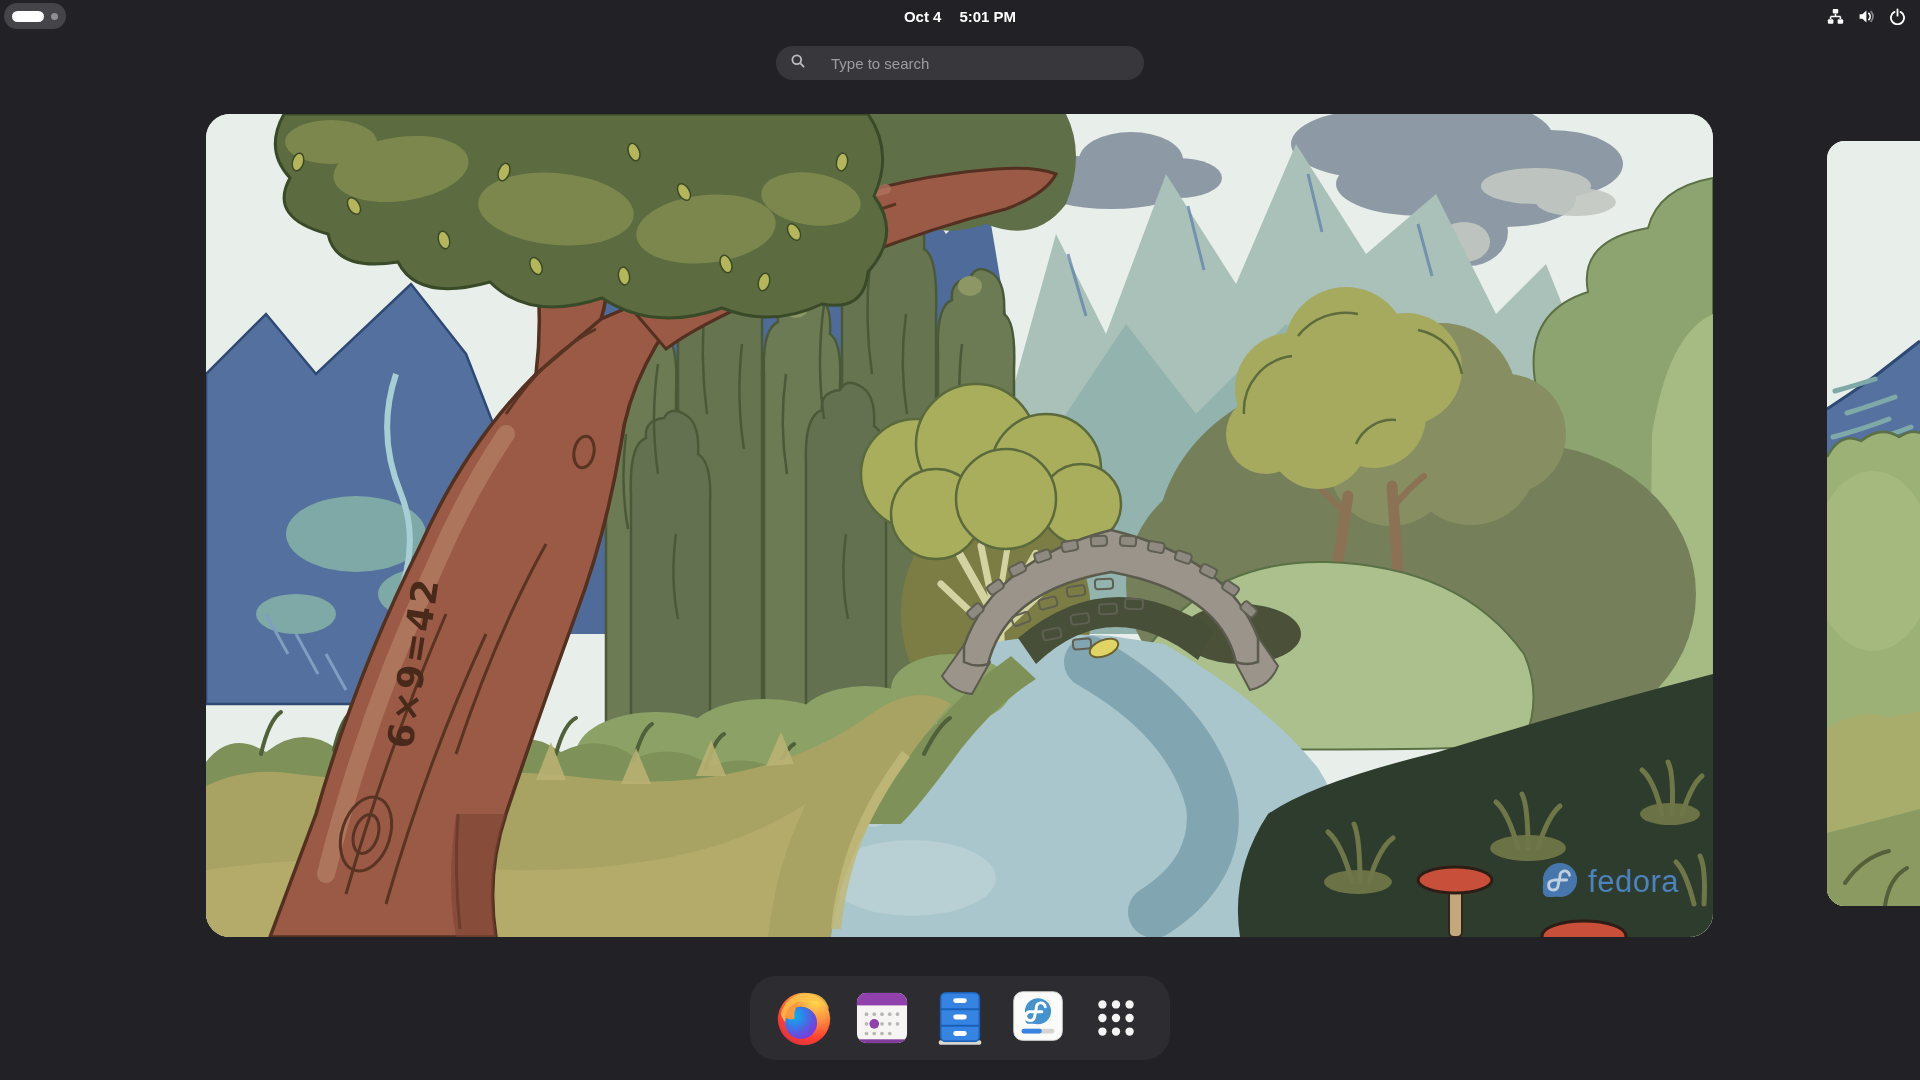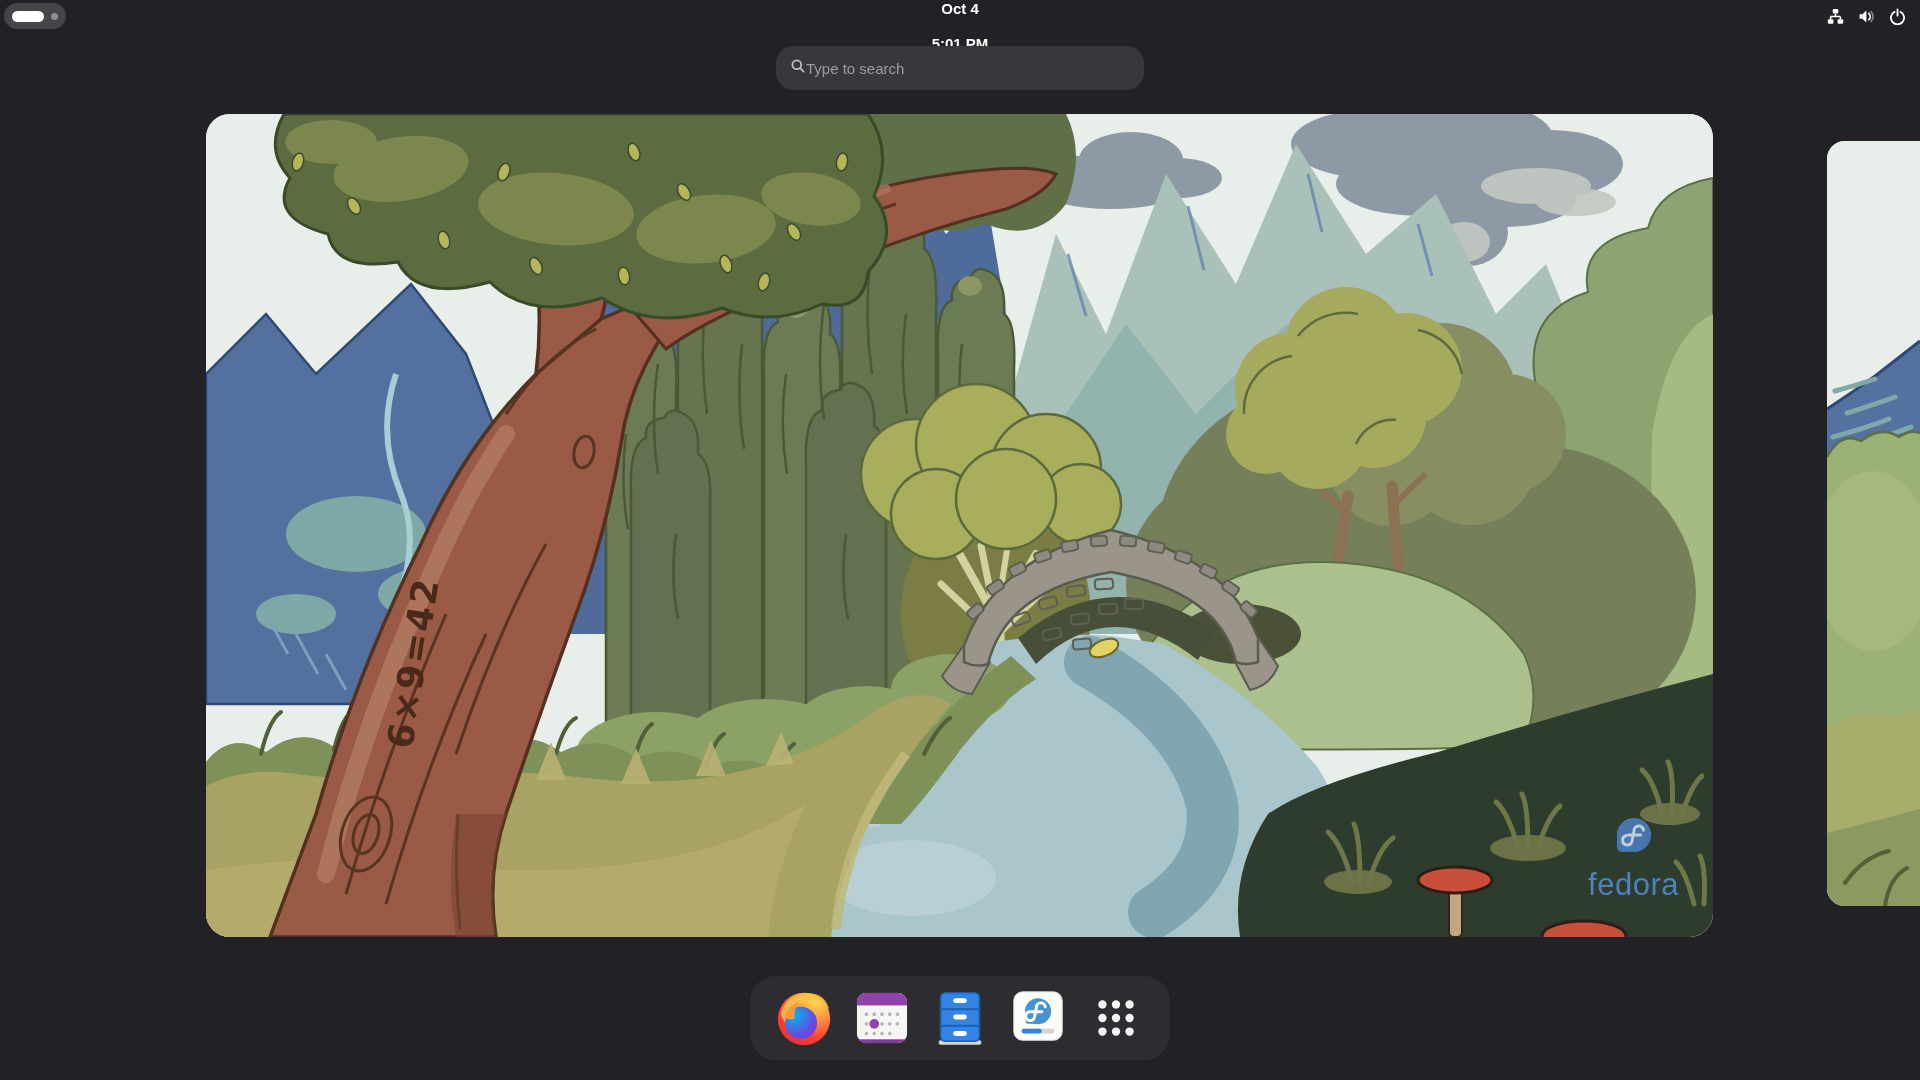--- a/index.html
+++ b/index.html
@@ -7,39 +7,39 @@
   body { background:#222226; font-family:"Liberation Sans", sans-serif; position:relative; }
 
   
   .topbar { position:absolute; top:0; left:0; width:1920px; height:32px; }
   .ws-indicator { position:absolute; left:4px; top:3px; height:26px; width:62px;
     background:#454549; border-radius:13px; display:flex; align-items:center; gap:7px;
     padding:0 8px; cursor:pointer; }
   .ws-pill-active { width:32px; height:11px; border-radius:6px; background:#ffffff; }
   .ws-dot { width:7px; height:7px; border-radius:50%; background:#8f8f93; }
   .clock { position:absolute; left:50%; transform:translateX(-50%); top:0; height:32px;
-    display:flex; align-items:center; gap:18px; color:#ffffff; font-size:15px; font-weight:bold;flex-direction:column; }
+    display:flex; align-items:center; gap:18px; color:#ffffff; font-size:15px; font-weight:bold; }
   .status { position:absolute; right:14px; top:0; height:32px; display:flex; align-items:center;
     gap:14px; cursor:pointer; }
   .status svg { display:block; }
 
   
   .search { position:absolute; left:50%; transform:translateX(-50%); top:46px;
-    width:368px; height:44px; background:#38383c; border-radius:17px;
-    display:flex; align-items:center; padding:0 14px; gap:0;justify-content:flex-end; }
+    width:368px; height:34px; background:#38383c; border-radius:17px;
+    display:flex; align-items:center; padding:0 14px; gap:25px;justify-content:flex-end; }
   .search input { flex:1; background:transparent; border:none; outline:none;
     color:#d5d5d8; font-size:15px; font-family:"Liberation Sans", sans-serif; }
   .search input::placeholder { color:#9d9da1; }
 
   
   .workspace-main { position:absolute; left:206px; top:114px; width:1507px; height:823px;
     border-radius:24px; overflow:hidden; cursor:pointer; background:#e8eee9; }
   .workspace-main > svg.wall { position:absolute; inset:0; width:100%; height:100%; display:block; }
   .watermark { position:absolute; right:34px; bottom:34px; display:flex; align-items:center;
-    gap:9px; opacity:.95;flex-direction:column; }
+    gap:9px; opacity:.95; }
   .watermark-text { color:#4e86c5; font-size:31px; font-weight:500; letter-spacing:.5px; }
   .workspace-partial { position:absolute; left:1827px; top:141px; width:93px; height:765px;
     border-radius:18px 0 0 18px; overflow:hidden; cursor:pointer; background:#e8eee9; }
   .workspace-partial svg { position:absolute; inset:0; width:100%; height:100%; display:block; }
 
   
   .dock { position:absolute; left:750px; top:976px; width:420px; height:84px;
     background:#2d2d31; border-radius:26px; display:flex; align-items:center;
     justify-content:space-between; padding:0 22px; }
   .dock-item { width:64px; height:64px; display:flex; align-items:center; justify-content:center;

